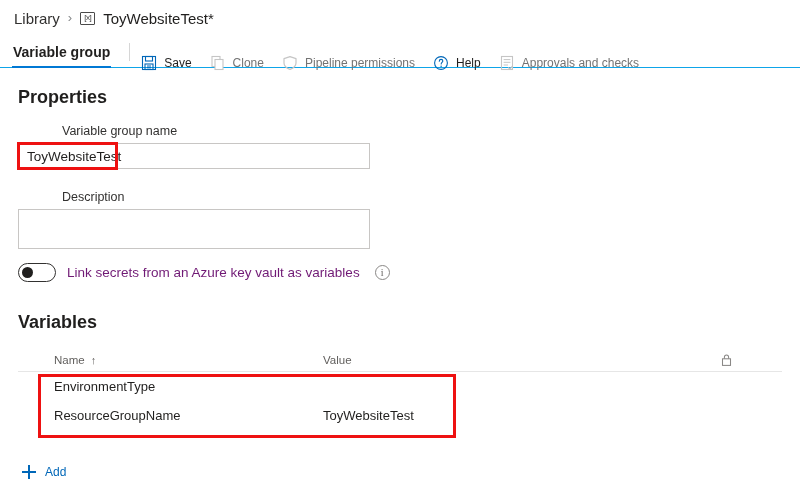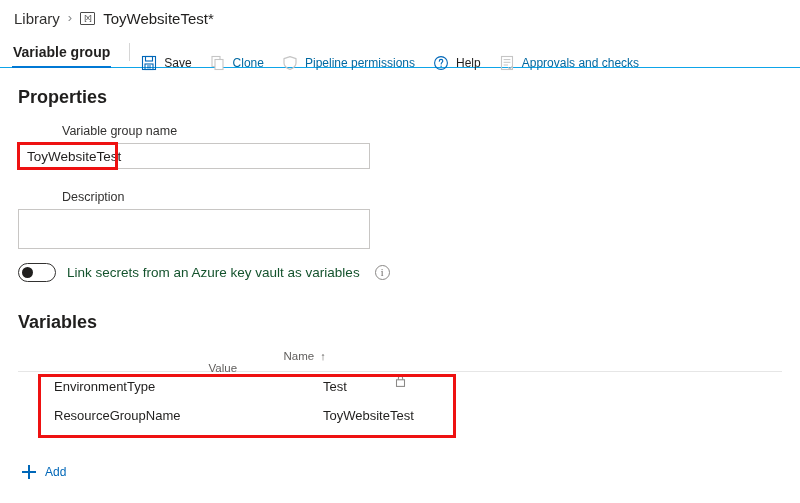--- a/index.html
+++ b/index.html
@@ -88,21 +88,21 @@
     display: flex;
     align-items: center;
     gap: 7px;
     font-size: 12px;
     color: #201f1e;
     padding: 0 9px;
     height: 30px;
     white-space: nowrap;
     margin-top: 22px;
   }
-  .tb-item.disabled { color: #0369a1; justify-content: space-between; }
+  .tb-item.disabled { color: #737373; justify-content: space-between; }
   .tb-icon {
     width: 16px; height: 16px;
     display: inline-flex;
     align-items: center;
     justify-content: center;
     flex: 0 0 auto;
   }
   .tb-icon svg { display: block; }
 
   
@@ -172,21 +172,21 @@
     position: relative;
     flex: 0 0 auto;
   }
   .toggle .knob {
     position: absolute;
     left: 3px; top: 3px;
     width: 11px; height: 11px;
     border-radius: 50%;
     background: #201f1e;
   }
-  .toggle-label { font-size: 13.5px; color: #14532d; }
+  .toggle-label { font-size: 13.5px; color: #701a75; }
   .info-icon {
     width: 15px; height: 15px;
     border-radius: 50%;
     border: 1px solid #8a8886;
     color: #605e5c;
     font-size: 10px;
     display: inline-flex;
     align-items: center;
     justify-content: center;
     font-family: "Liberation Serif", serif;
@@ -202,21 +202,20 @@
     width: 764px;
   }
   .vt-head {
     display: flex;
     align-items: center;
     height: 22px;
     font-size: 11.5px;
     color: #605e5c;
     border-bottom: 1px solid #e6e6e6;
     padding-bottom: 1px;
-    flex-direction: column;
   }
   .vt-row {
     display: flex;
     align-items: center;
     height: 29px;
     font-size: 13px;
     color: #201f1e;
   }
   .col-name  { width: 305px; padding-left: 36px; }
   .col-value { width: 383px; }
@@ -352,21 +351,20 @@
     <div class="col-lock lock-icon">
       <svg width="13" height="14" viewBox="0 0 13 14">
         <rect x="2.5" y="5.8" width="8" height="6.6" fill="none" stroke="#8a8886" stroke-width="1.05"></rect>
         <path d="M4.4 5.8 V4.1 a2.1 2.1 0 0 1 4.2 0 V5.8" fill="none" stroke="#8a8886" stroke-width="1.05"></path>
       </svg>
     </div>
   </div>
 
   <div class="vt-row">
     <div class="col-name">EnvironmentType</div>
-    <div class="col-value">Test</div>
     <div class="col-lock"></div>
   </div>
 
   <div class="vt-row">
     <div class="col-name">ResourceGroupName</div>
     <div class="col-value">ToyWebsiteTest</div>
     <div class="col-lock"></div>
   </div>
 </div>
 

